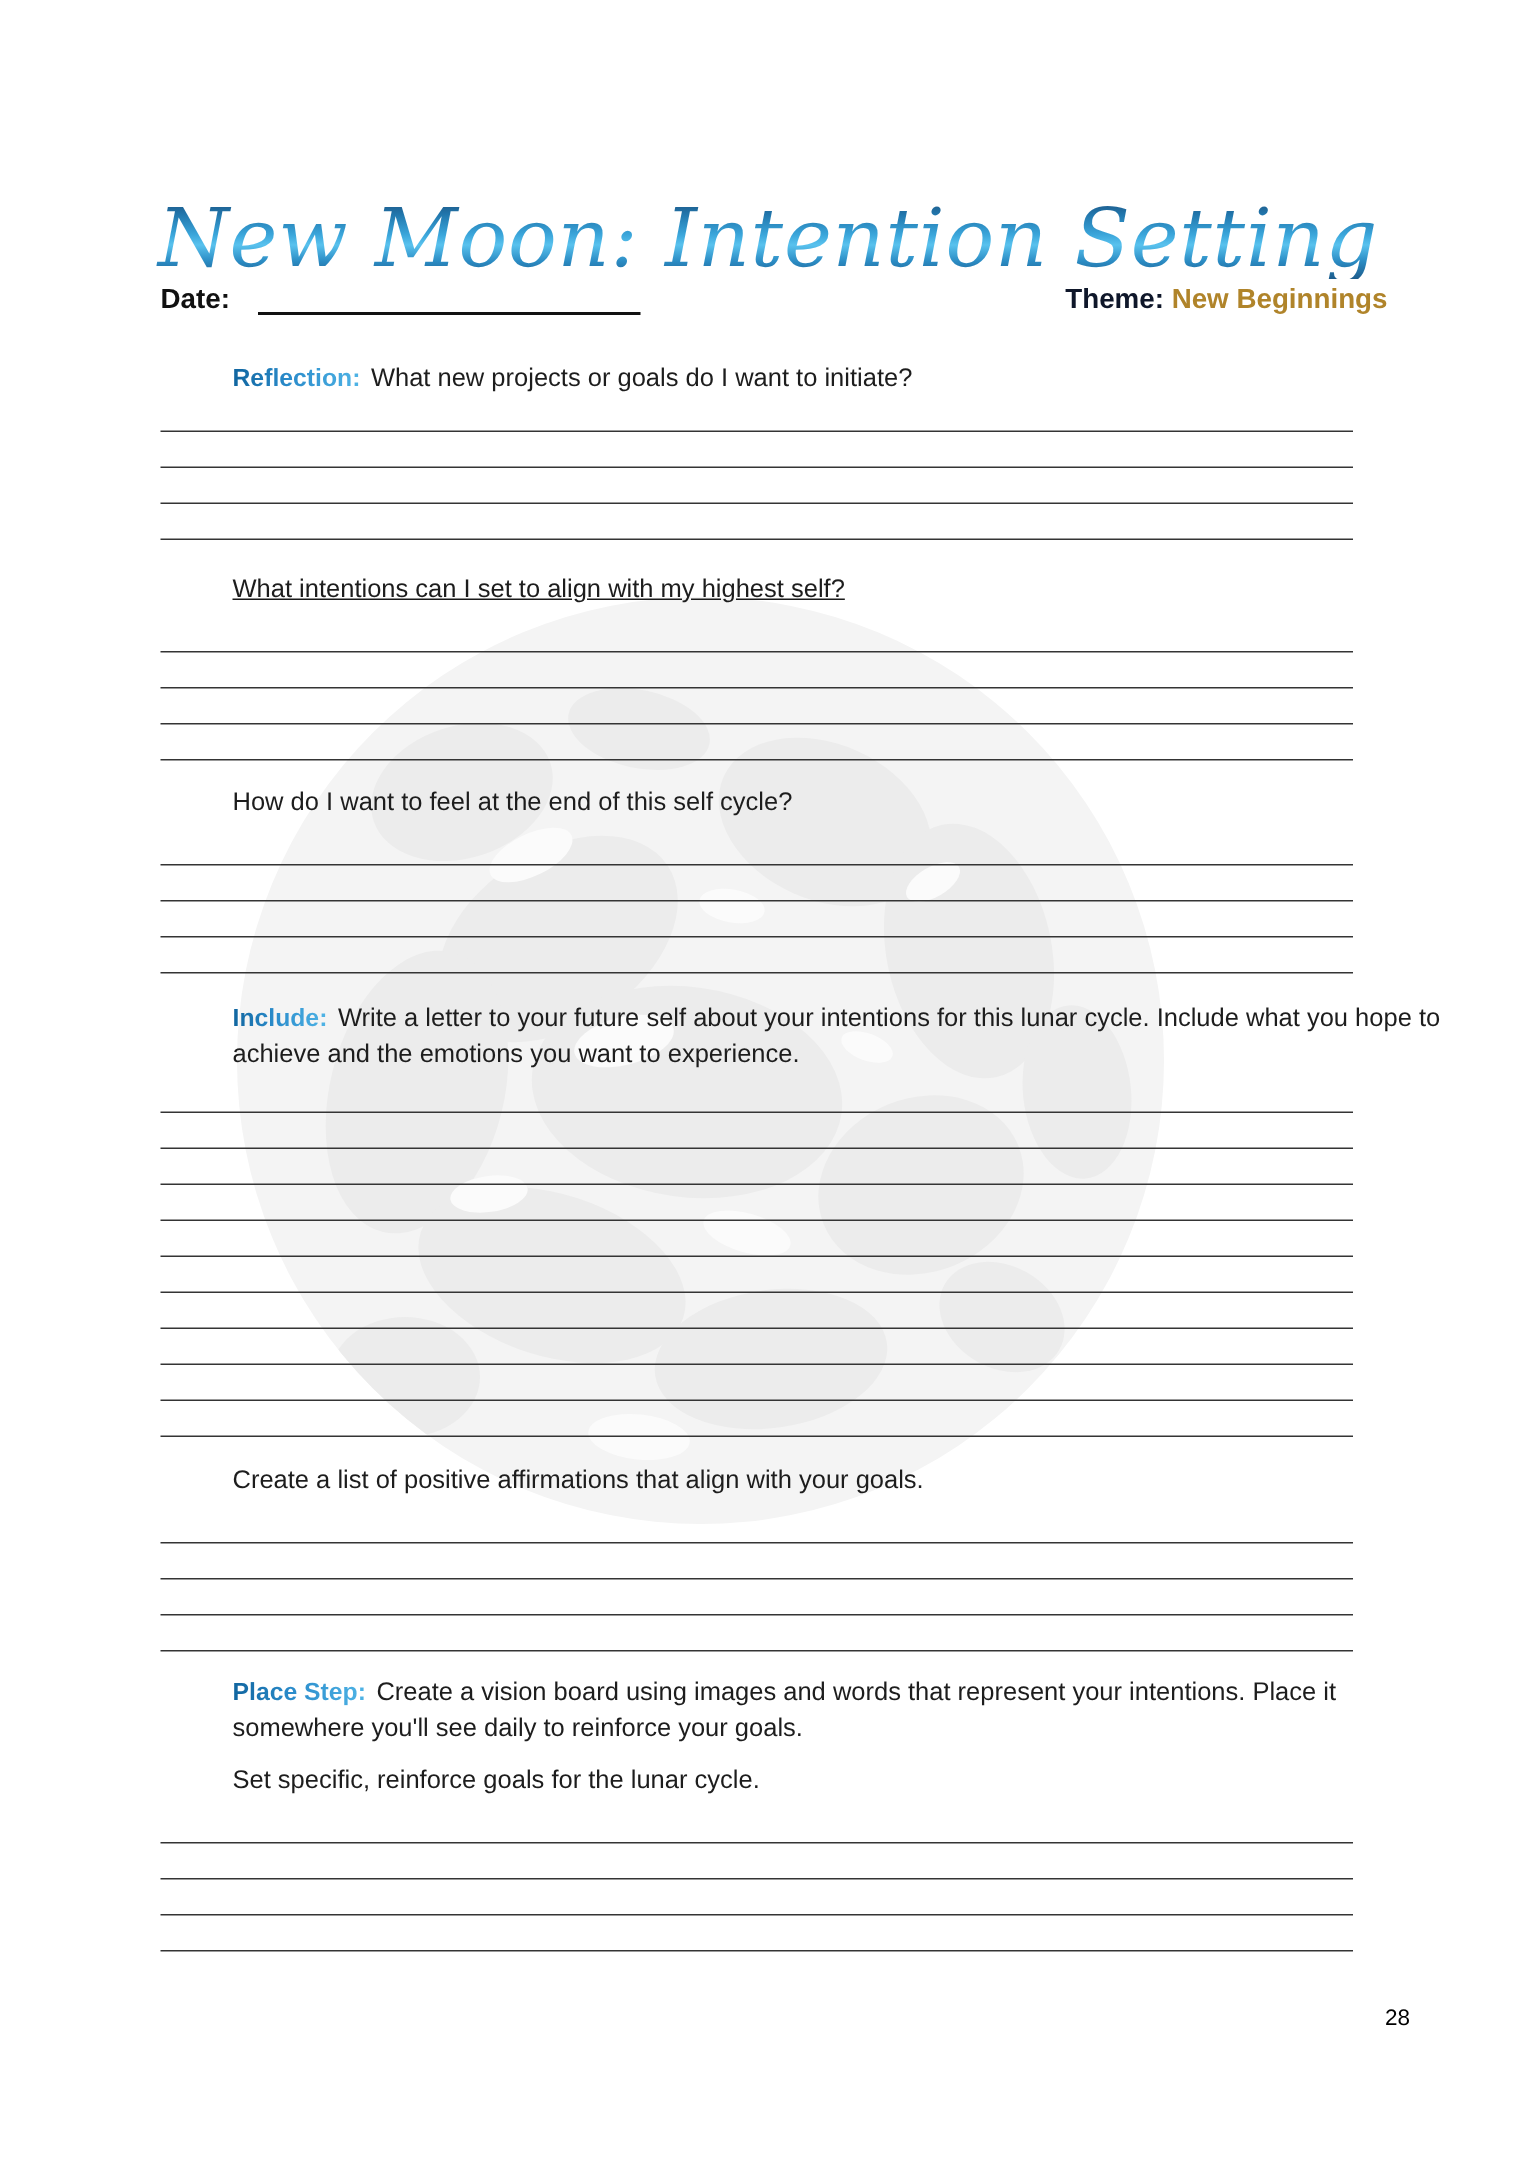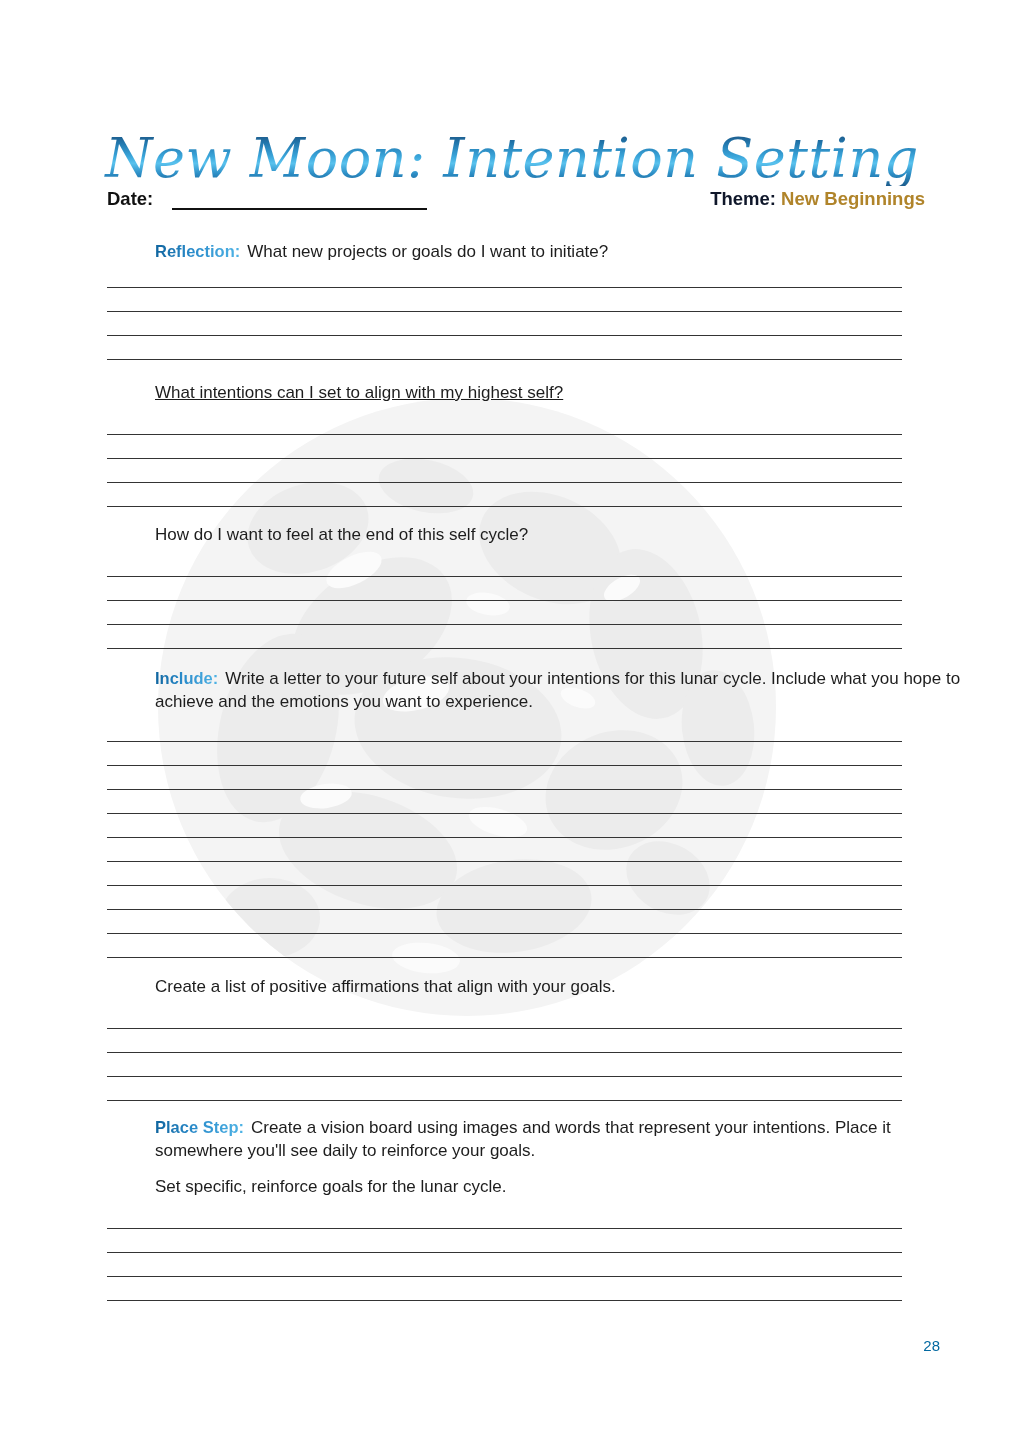--- a/index.html
+++ b/index.html
@@ -147,21 +147,21 @@
     height: 24px;
     border-bottom: 1.6px solid #343434;
     box-sizing: border-box;
   }
 
   .page-number {
     position: absolute;
     right: 84px;
     top: 1337px;
     font-size: 15px;
-    color: #0369a1;
+    color: #000000;
   }
 </style>
 </head>
 <body>
 
 <div id="page">
 
   <svg id="watermark" viewBox="0 0 618 618" aria-hidden="true">
     <defs>
       <clipPath id="moonClip">

